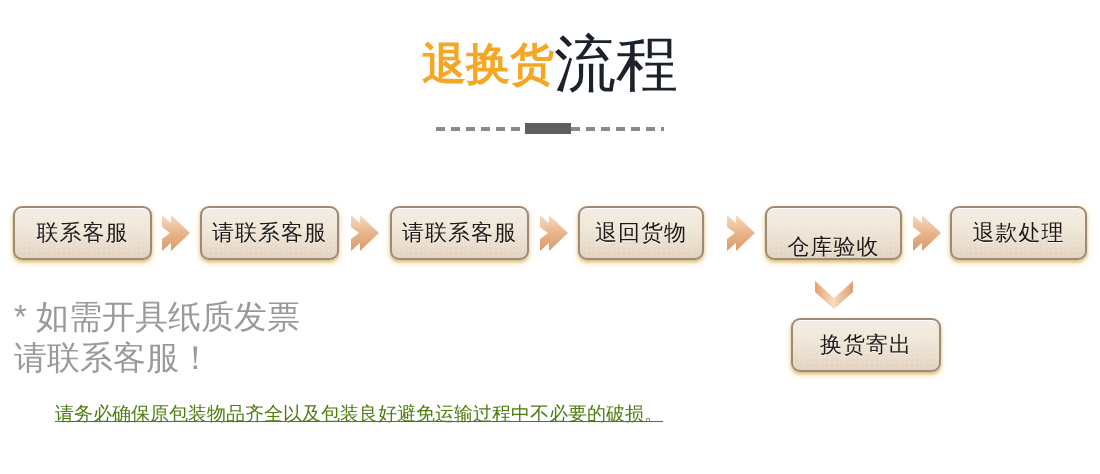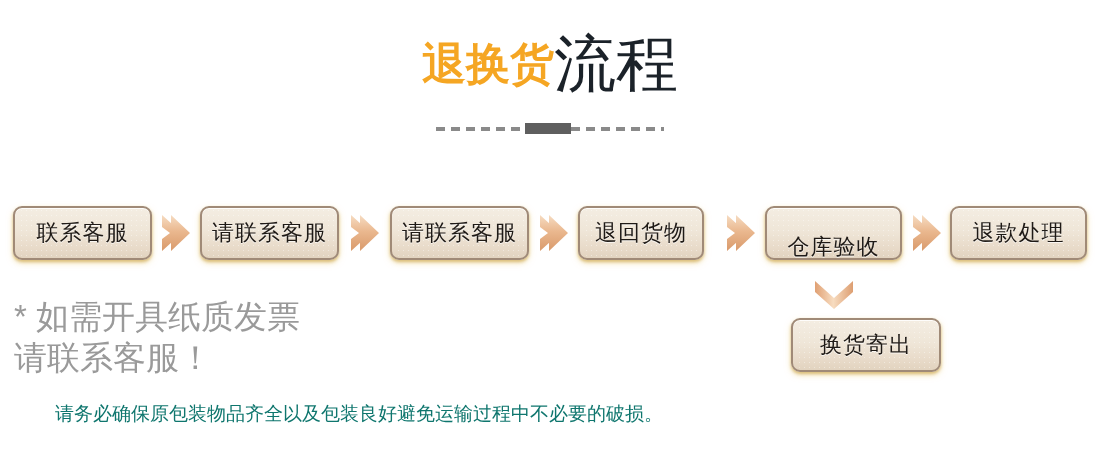--- a/index.html
+++ b/index.html
@@ -143,23 +143,24 @@
     color: #9a9a9a;
     font-weight: normal;
     white-space: pre-line;
   }
   .note-small {
     position: absolute;
     left: 55px;
     top: 400px;
     font-size: 19px;
     line-height: 28px;
-    color: #0f766e;
+    color: #4d7c0f;
     font-weight: normal;
     white-space: nowrap;
+    text-decoration: underline;
   }
 </style>
 </head>
 <body>
 
 <div class="page">
 
   <div class="title-wrap">
     <span class="title-accent">退换货</span><span class="title-rest">流程</span>
   </div>

